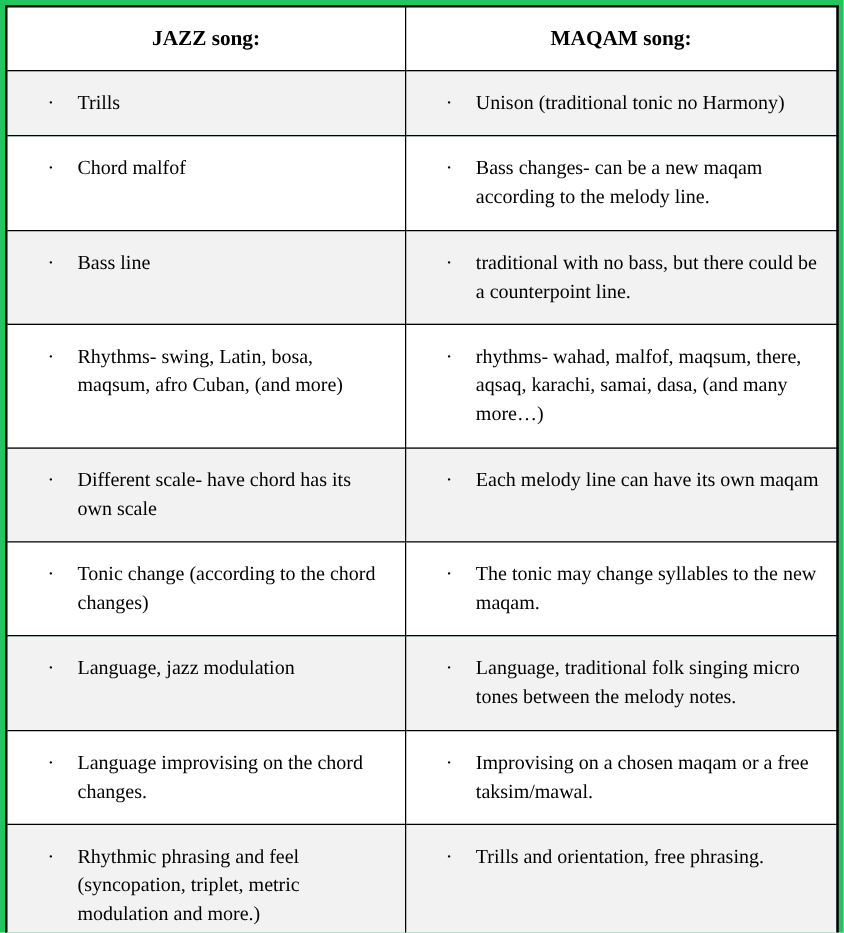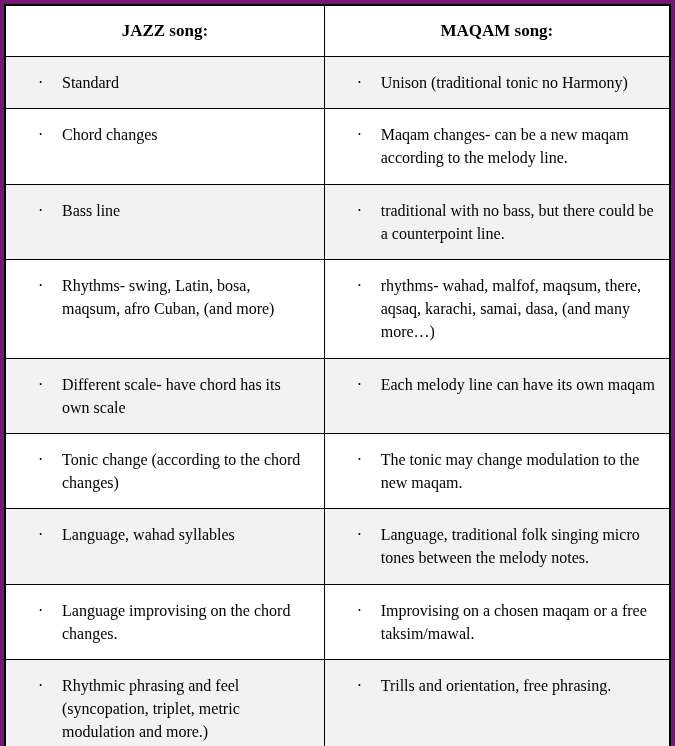--- a/index.html
+++ b/index.html
@@ -7,21 +7,21 @@
     padding: 0;
     background: #ffffff;
     font-family: "Liberation Serif", "DejaVu Serif", serif;
     color: #000000;
   }
   .page {
     width: 675px;
     height: 746px;
     box-sizing: border-box;
     padding: 4px;
-    background: #701a75;
+    background: #22c55e;
   }
   table.compare {
     width: 100%;
     height: 100%;
     border-collapse: collapse;
     border: 2px solid #000000;
     table-layout: fixed;
   }
   col.jazz-col  { width: 48%; }
   col.maqam-col { width: 52%; }
@@ -70,41 +70,41 @@
       <tr>
         <th class="header-cell">JAZZ song:</th>
         <th class="header-cell">MAQAM song:</th>
       </tr>
     </thead>
     <tbody>
       <tr class="shaded">
         <td>
           <div class="cell-inner">
             <span class="bullet">·</span>
-            <span class="cell-text">Standard</span>
+            <span class="cell-text">Trills</span>
           </div>
         </td>
         <td>
           <div class="cell-inner">
             <span class="bullet">·</span>
             <span class="cell-text">Unison (traditional tonic no Harmony)</span>
           </div>
         </td>
       </tr>
       <tr class="plain">
         <td>
           <div class="cell-inner">
             <span class="bullet">·</span>
-            <span class="cell-text">Chord changes</span>
-          </div>
-        </td>
-        <td>
-          <div class="cell-inner">
-            <span class="bullet">·</span>
-            <span class="cell-text">Maqam changes- can be a new maqam according to the melody line.</span>
+            <span class="cell-text">Chord malfof</span>
+          </div>
+        </td>
+        <td>
+          <div class="cell-inner">
+            <span class="bullet">·</span>
+            <span class="cell-text">Bass changes- can be a new maqam according to the melody line.</span>
           </div>
         </td>
       </tr>
       <tr class="shaded">
         <td>
           <div class="cell-inner">
             <span class="bullet">·</span>
             <span class="cell-text">Bass line</span>
           </div>
         </td>
@@ -146,29 +146,29 @@
       <tr class="plain">
         <td>
           <div class="cell-inner">
             <span class="bullet">·</span>
             <span class="cell-text">Tonic change (according to the chord changes)</span>
           </div>
         </td>
         <td>
           <div class="cell-inner">
             <span class="bullet">·</span>
-            <span class="cell-text">The tonic may change modulation to the new maqam.</span>
-          </div>
-        </td>
-      </tr>
-      <tr class="shaded">
-        <td>
-          <div class="cell-inner">
-            <span class="bullet">·</span>
-            <span class="cell-text">Language, wahad syllables</span>
+            <span class="cell-text">The tonic may change syllables to the new maqam.</span>
+          </div>
+        </td>
+      </tr>
+      <tr class="shaded">
+        <td>
+          <div class="cell-inner">
+            <span class="bullet">·</span>
+            <span class="cell-text">Language, jazz modulation</span>
           </div>
         </td>
         <td>
           <div class="cell-inner">
             <span class="bullet">·</span>
             <span class="cell-text">Language, traditional folk singing micro tones between the melody notes.</span>
           </div>
         </td>
       </tr>
       <tr class="plain">

